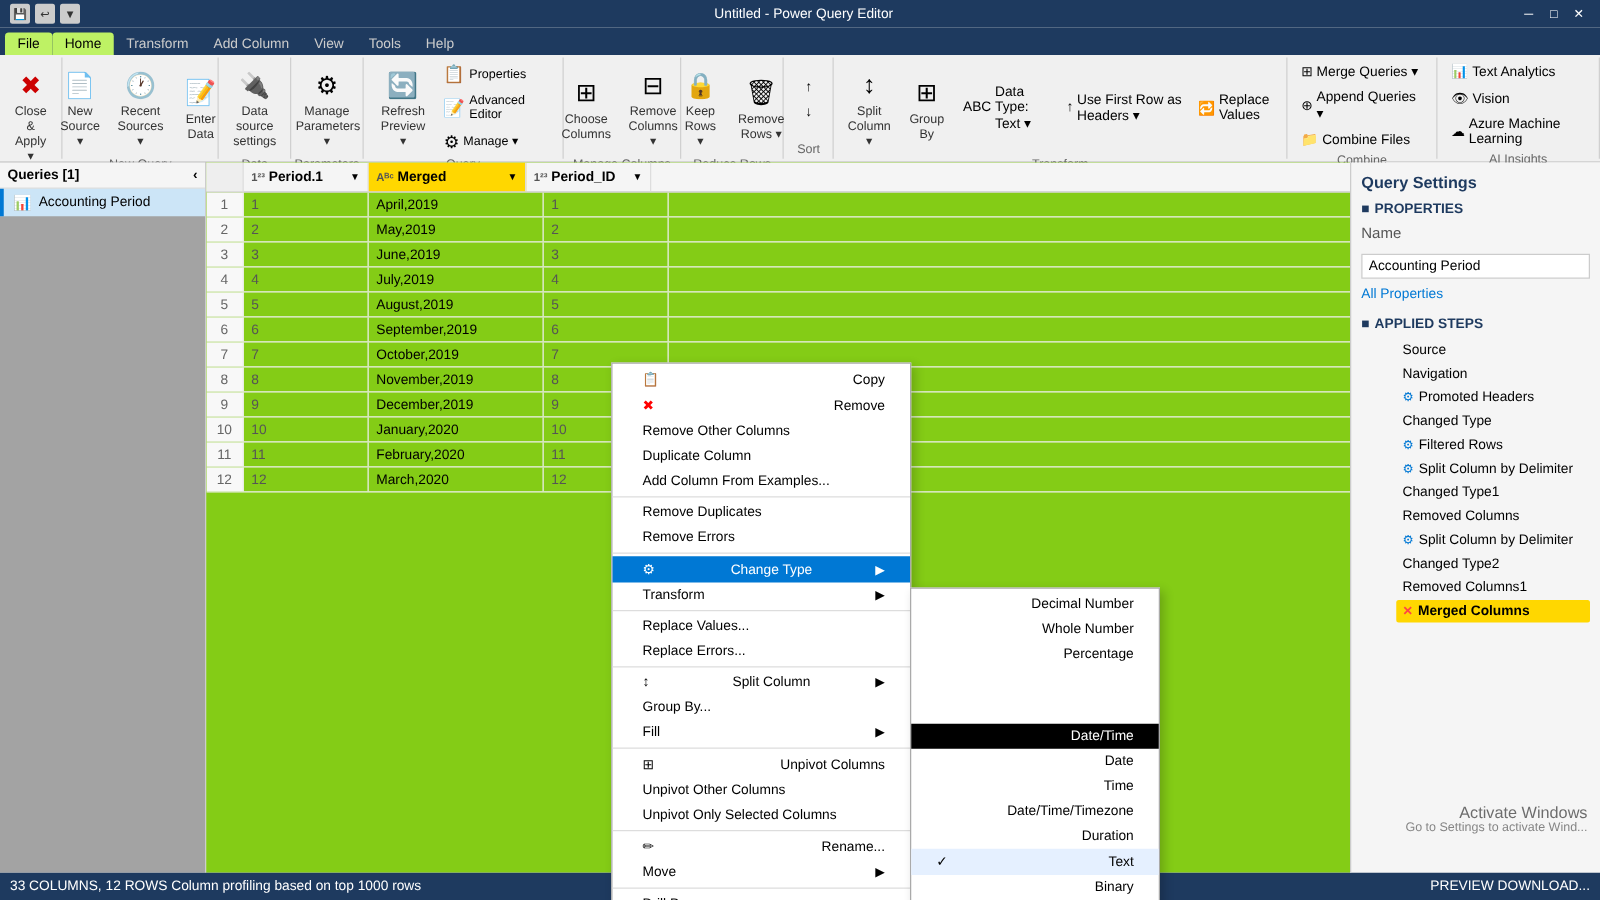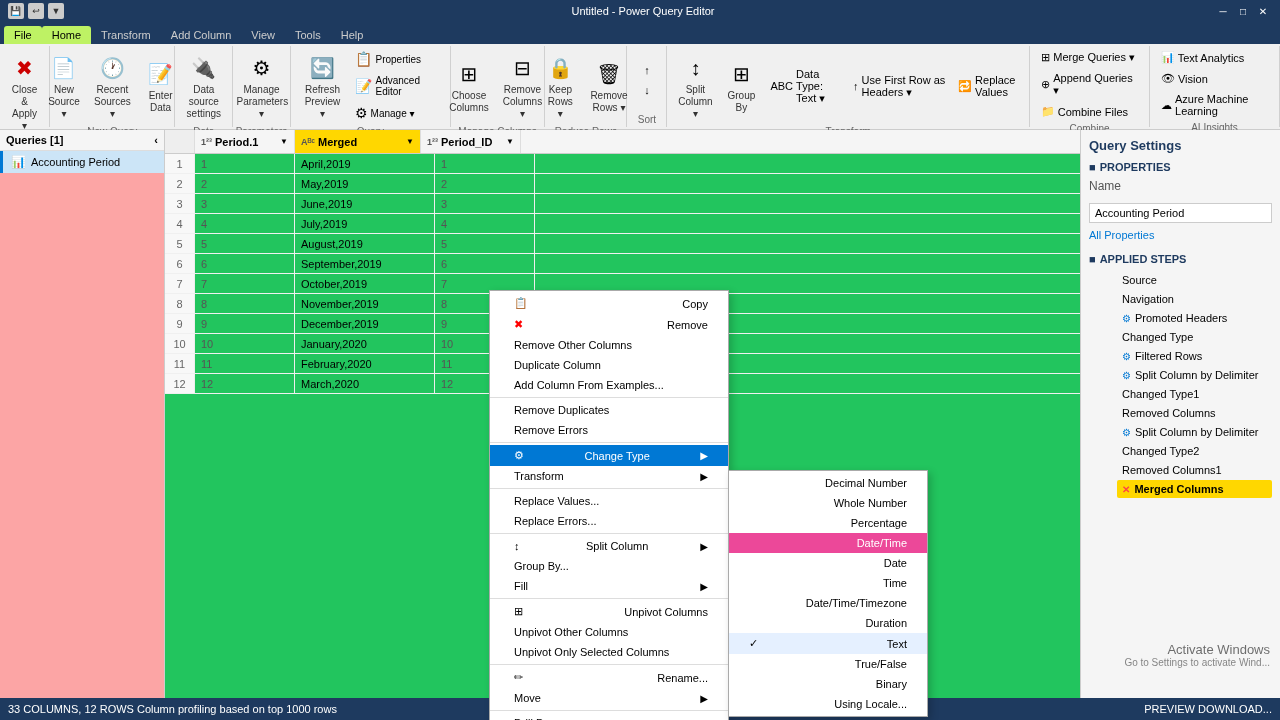--- a/index.html
+++ b/index.html
@@ -99,21 +99,21 @@
 
     
     .main-area {
       display: flex;
       height: calc(720px - 22px - 22px - 86px - 22px);
     }
 
     
     .queries-panel {
       width: 165px;
-      background: #fca5a5;
+      background: #a3a3a3;
       border-right: 1px solid #ccc;
       display: flex;
       flex-direction: column;
     }
     .queries-header {
       display: flex;
       align-items: center;
       justify-content: space-between;
       padding: 4px 6px;
       background: #f5f5f5;
@@ -130,21 +130,21 @@
       background: #cce5f7;
       border-left: 3px solid #0078d4;
     }
     .query-icon { font-size: 12px; color: #0078d4; }
 
     
     .data-area {
       flex: 1;
       display: flex;
       flex-direction: column;
-      background: #22c55e;
+      background: #84cc16;
       overflow: hidden;
     }
     .grid-header {
       display: flex;
       background: #f5f5f5;
       border-bottom: 1px solid #ccc;
       height: 24px;
       align-items: center;
     }
     .col-header {
@@ -222,21 +222,21 @@
       padding: 2px 0;
     }
     .submenu-item {
       padding: 4px 20px 4px 20px;
       cursor: pointer;
       font-size: 11px;
       display: flex;
       align-items: center;
       justify-content: space-between;
     }
-    .submenu-item.hovered { background: #ec4899; color: white; }
+    .submenu-item.hovered { background: #000000; color: white; margin-top: 46px; }
     .submenu-item.checked { background: #e5f0ff; }
     .submenu-check { width: 16px; }
 
     
     .settings-panel {
       width: 200px;
       background: #f5f5f5;
       border-left: 1px solid #ccc;
       padding: 8px;
       overflow-y: auto;
@@ -795,24 +795,20 @@
     <div class="submenu-item">
       <span class="submenu-check">&nbsp;</span>
       <span>Duration</span>
     </div>
     <div class="submenu-item checked">
       <span class="submenu-check">✓</span>
       <span>Text</span>
     </div>
     <div class="submenu-item">
       <span class="submenu-check">&nbsp;</span>
-      <span>True/False</span>
-    </div>
-    <div class="submenu-item">
-      <span class="submenu-check">&nbsp;</span>
       <span>Binary</span>
     </div>
     <div class="submenu-item">
       <span class="submenu-check">&nbsp;</span>
       <span>Using Locale...</span>
     </div>
   </div>
 
   <div class="activate-windows">
     <div class="line1">Activate Windows</div>

